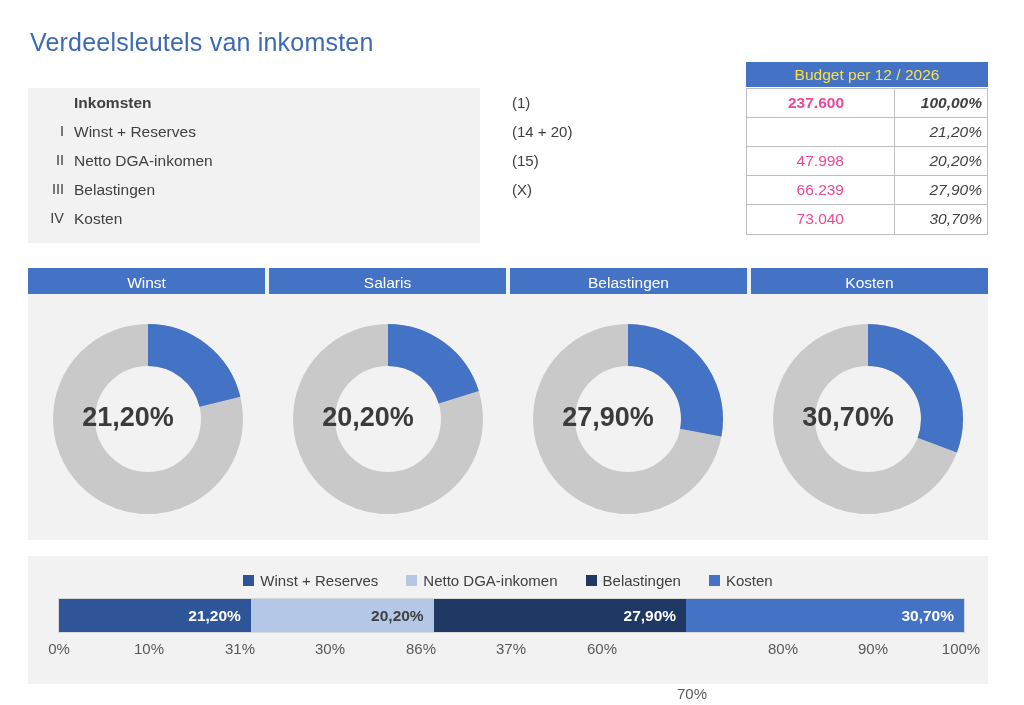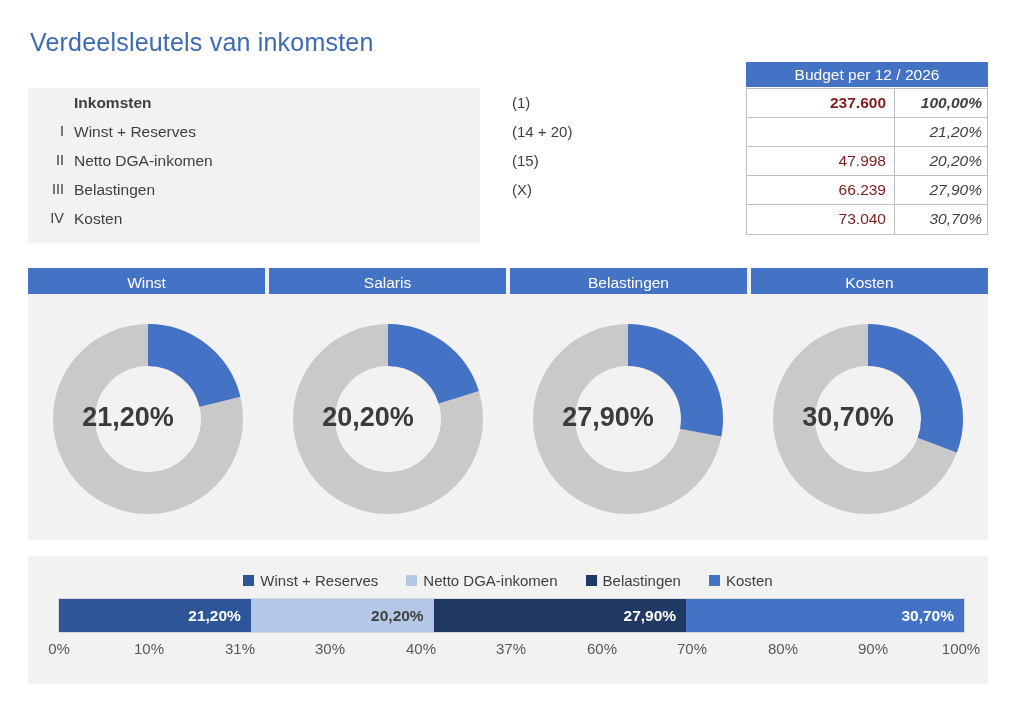--- a/index.html
+++ b/index.html
@@ -67,25 +67,25 @@
     color: #404040;
   }
   .row .formula {
     position: absolute;
     left: 484px;
     color: #404040;
     font-size: 15px;
   }
   .row .amount {
     position: absolute;
-    left: 740px;
+    left: 698px;
     width: 118px;
     text-align: right;
     padding-right: 8px;
-    color: #7f1d1d;
+    color: #ec4899;
   }
   .row .percent {
     position: absolute;
     left: 866px;
     width: 88px;
     text-align: right;
     padding-right: 8px;
     color: #404040;
     font-style: italic;
   }
@@ -94,21 +94,21 @@
   .row.head .percent { font-weight: bold; }
 
   .budget-header {
     position: absolute;
     left: 718px;
     top: -26px;
     width: 242px;
     height: 25px;
     line-height: 25px;
     background: #4472c4;
-    color: #ffffff;
+    color: #fde047;
     font-size: 15.5px;
     text-align: center;
   }
   .grid-box {
     position: absolute;
     left: 718px;
     top: 0px;
     width: 242px;
     height: 147px;
     border-right: 1px solid #bfbfbf;
@@ -398,22 +398,22 @@
     <div class="stack-seg dark-text" style="width:20.2%;background:#b4c7e7;">20,20%</div>
     <div class="stack-seg" style="width:27.9%;background:#1f3864;">27,90%</div>
     <div class="stack-seg" style="width:30.7%;background:#4472c4;">30,70%</div>
   </div>
 
   <div class="axis">
     <div class="axis-tick" style="left:31px;">0%</div>
     <div class="axis-tick" style="left:121px;text-align:center;">10%</div>
     <div class="axis-tick" style="left:212px;">31%</div>
     <div class="axis-tick" style="left:302px;">30%</div>
-    <div class="axis-tick" style="left:393px;">40%</div>
+    <div class="axis-tick" style="left:393px;">86%</div>
     <div class="axis-tick" style="left:483px;">37%</div>
     <div class="axis-tick" style="left:574px;">60%</div>
-    <div class="axis-tick" style="left:664px;">70%</div>
+    <div class="axis-tick" style="left:664px;margin-top:45px;">70%</div>
     <div class="axis-tick" style="left:755px;">80%</div>
     <div class="axis-tick" style="left:845px;">90%</div>
     <div class="axis-tick" style="left:933px;">100%</div>
   </div>
 
 </div>
 
 </body></html>

